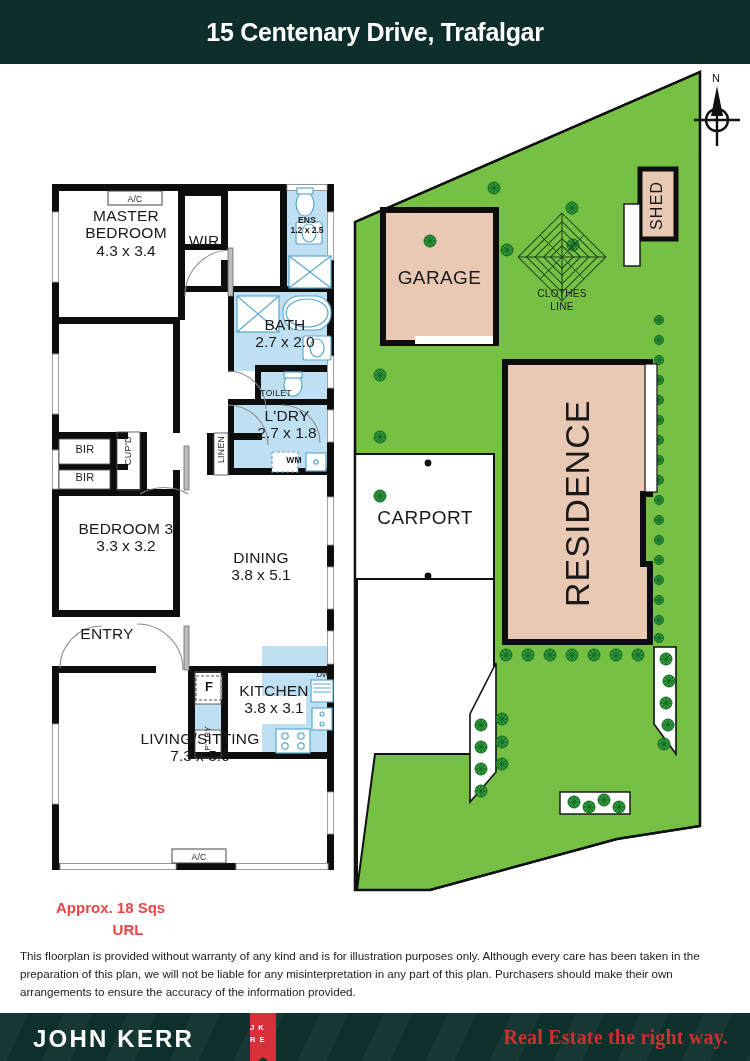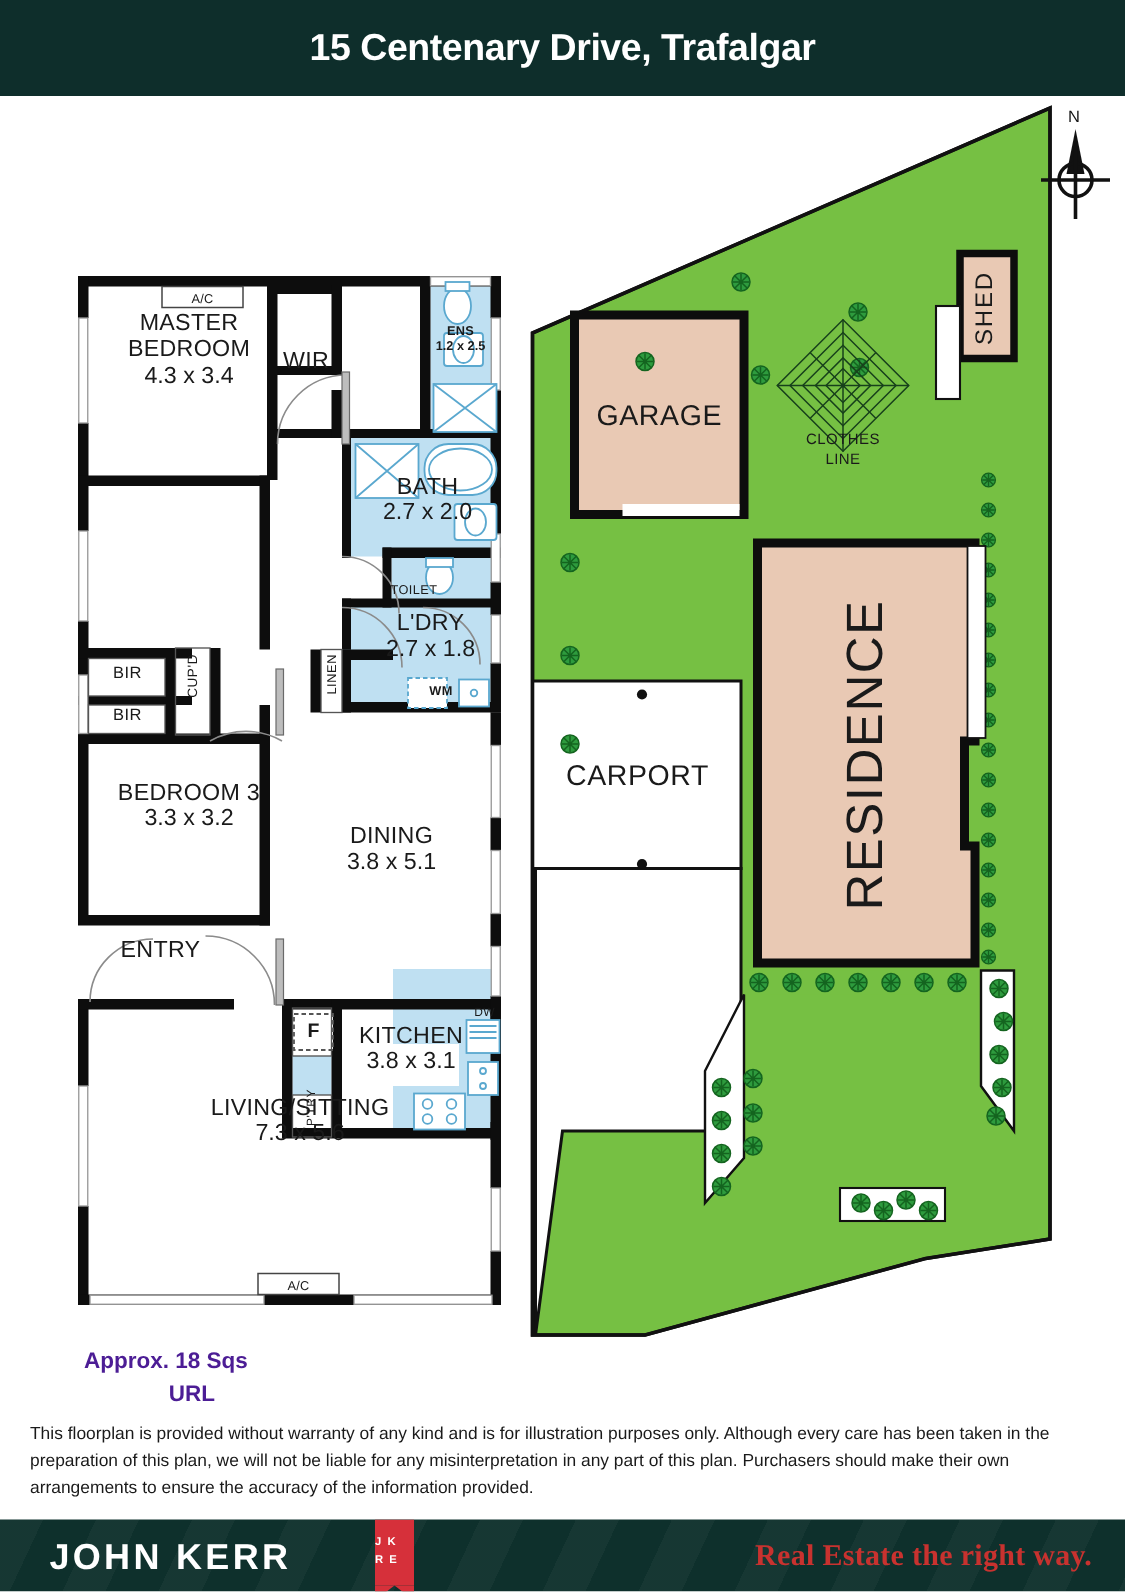--- a/index.html
+++ b/index.html
@@ -55,21 +55,21 @@
   #lbl-shed {
     font-size:16px; letter-spacing:1.2px;
     writing-mode:vertical-rl; transform:rotate(180deg); white-space:nowrap;
   }
   #lbl-clothesline { font-size:10px; line-height:1.25; letter-spacing:0.3px; }
   #lbl-north { position:absolute; font-size:11px; color:#111; }
 
   
   #approx {
     position:absolute; left:56px; top:897px; width:260px;
-    font-size:15px; font-weight:bold; color:#4c1d95; line-height:1.45;
+    font-size:15px; font-weight:bold; color:#ef4444; line-height:1.45;
   }
   #approx .l1 { display:block; }
   #approx .l2 { display:block; text-align:center; width:144px; }
   #disclaimer {
     position:absolute; left:20px; top:947px; width:712px;
     font-size:11.6px; color:#1a1a1a; line-height:1.55;
   }
 
   
   #brandbar {

